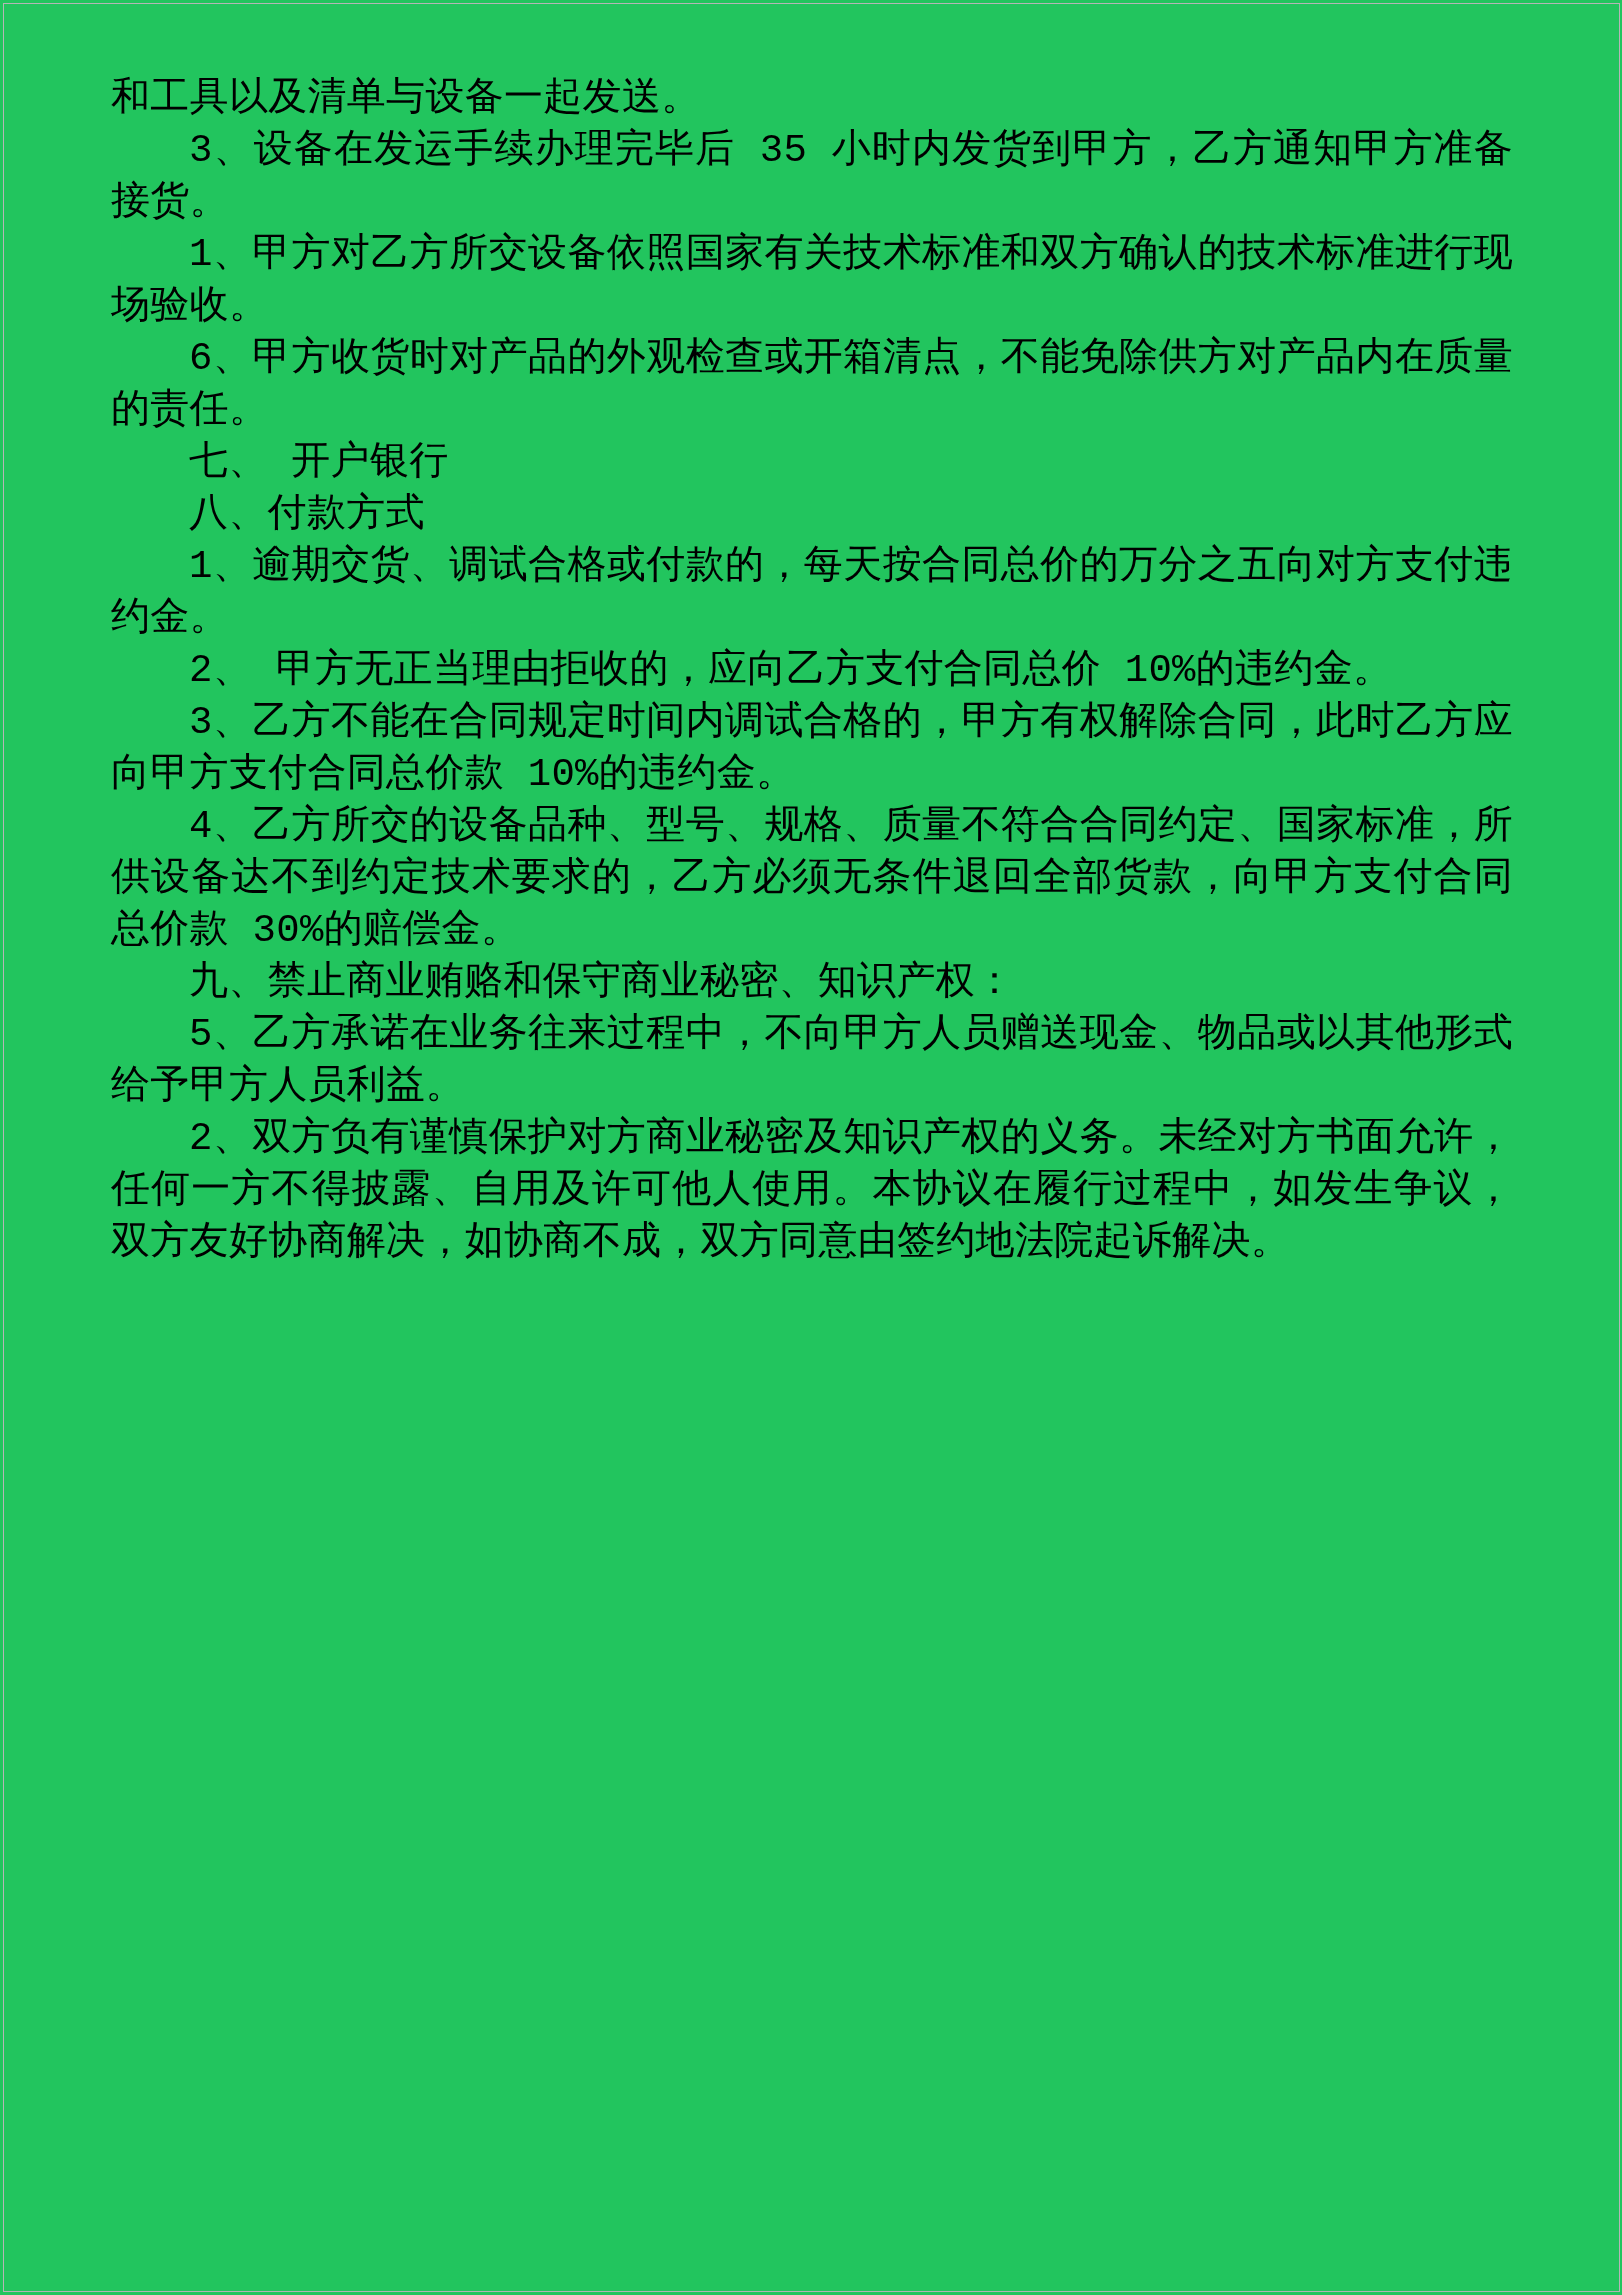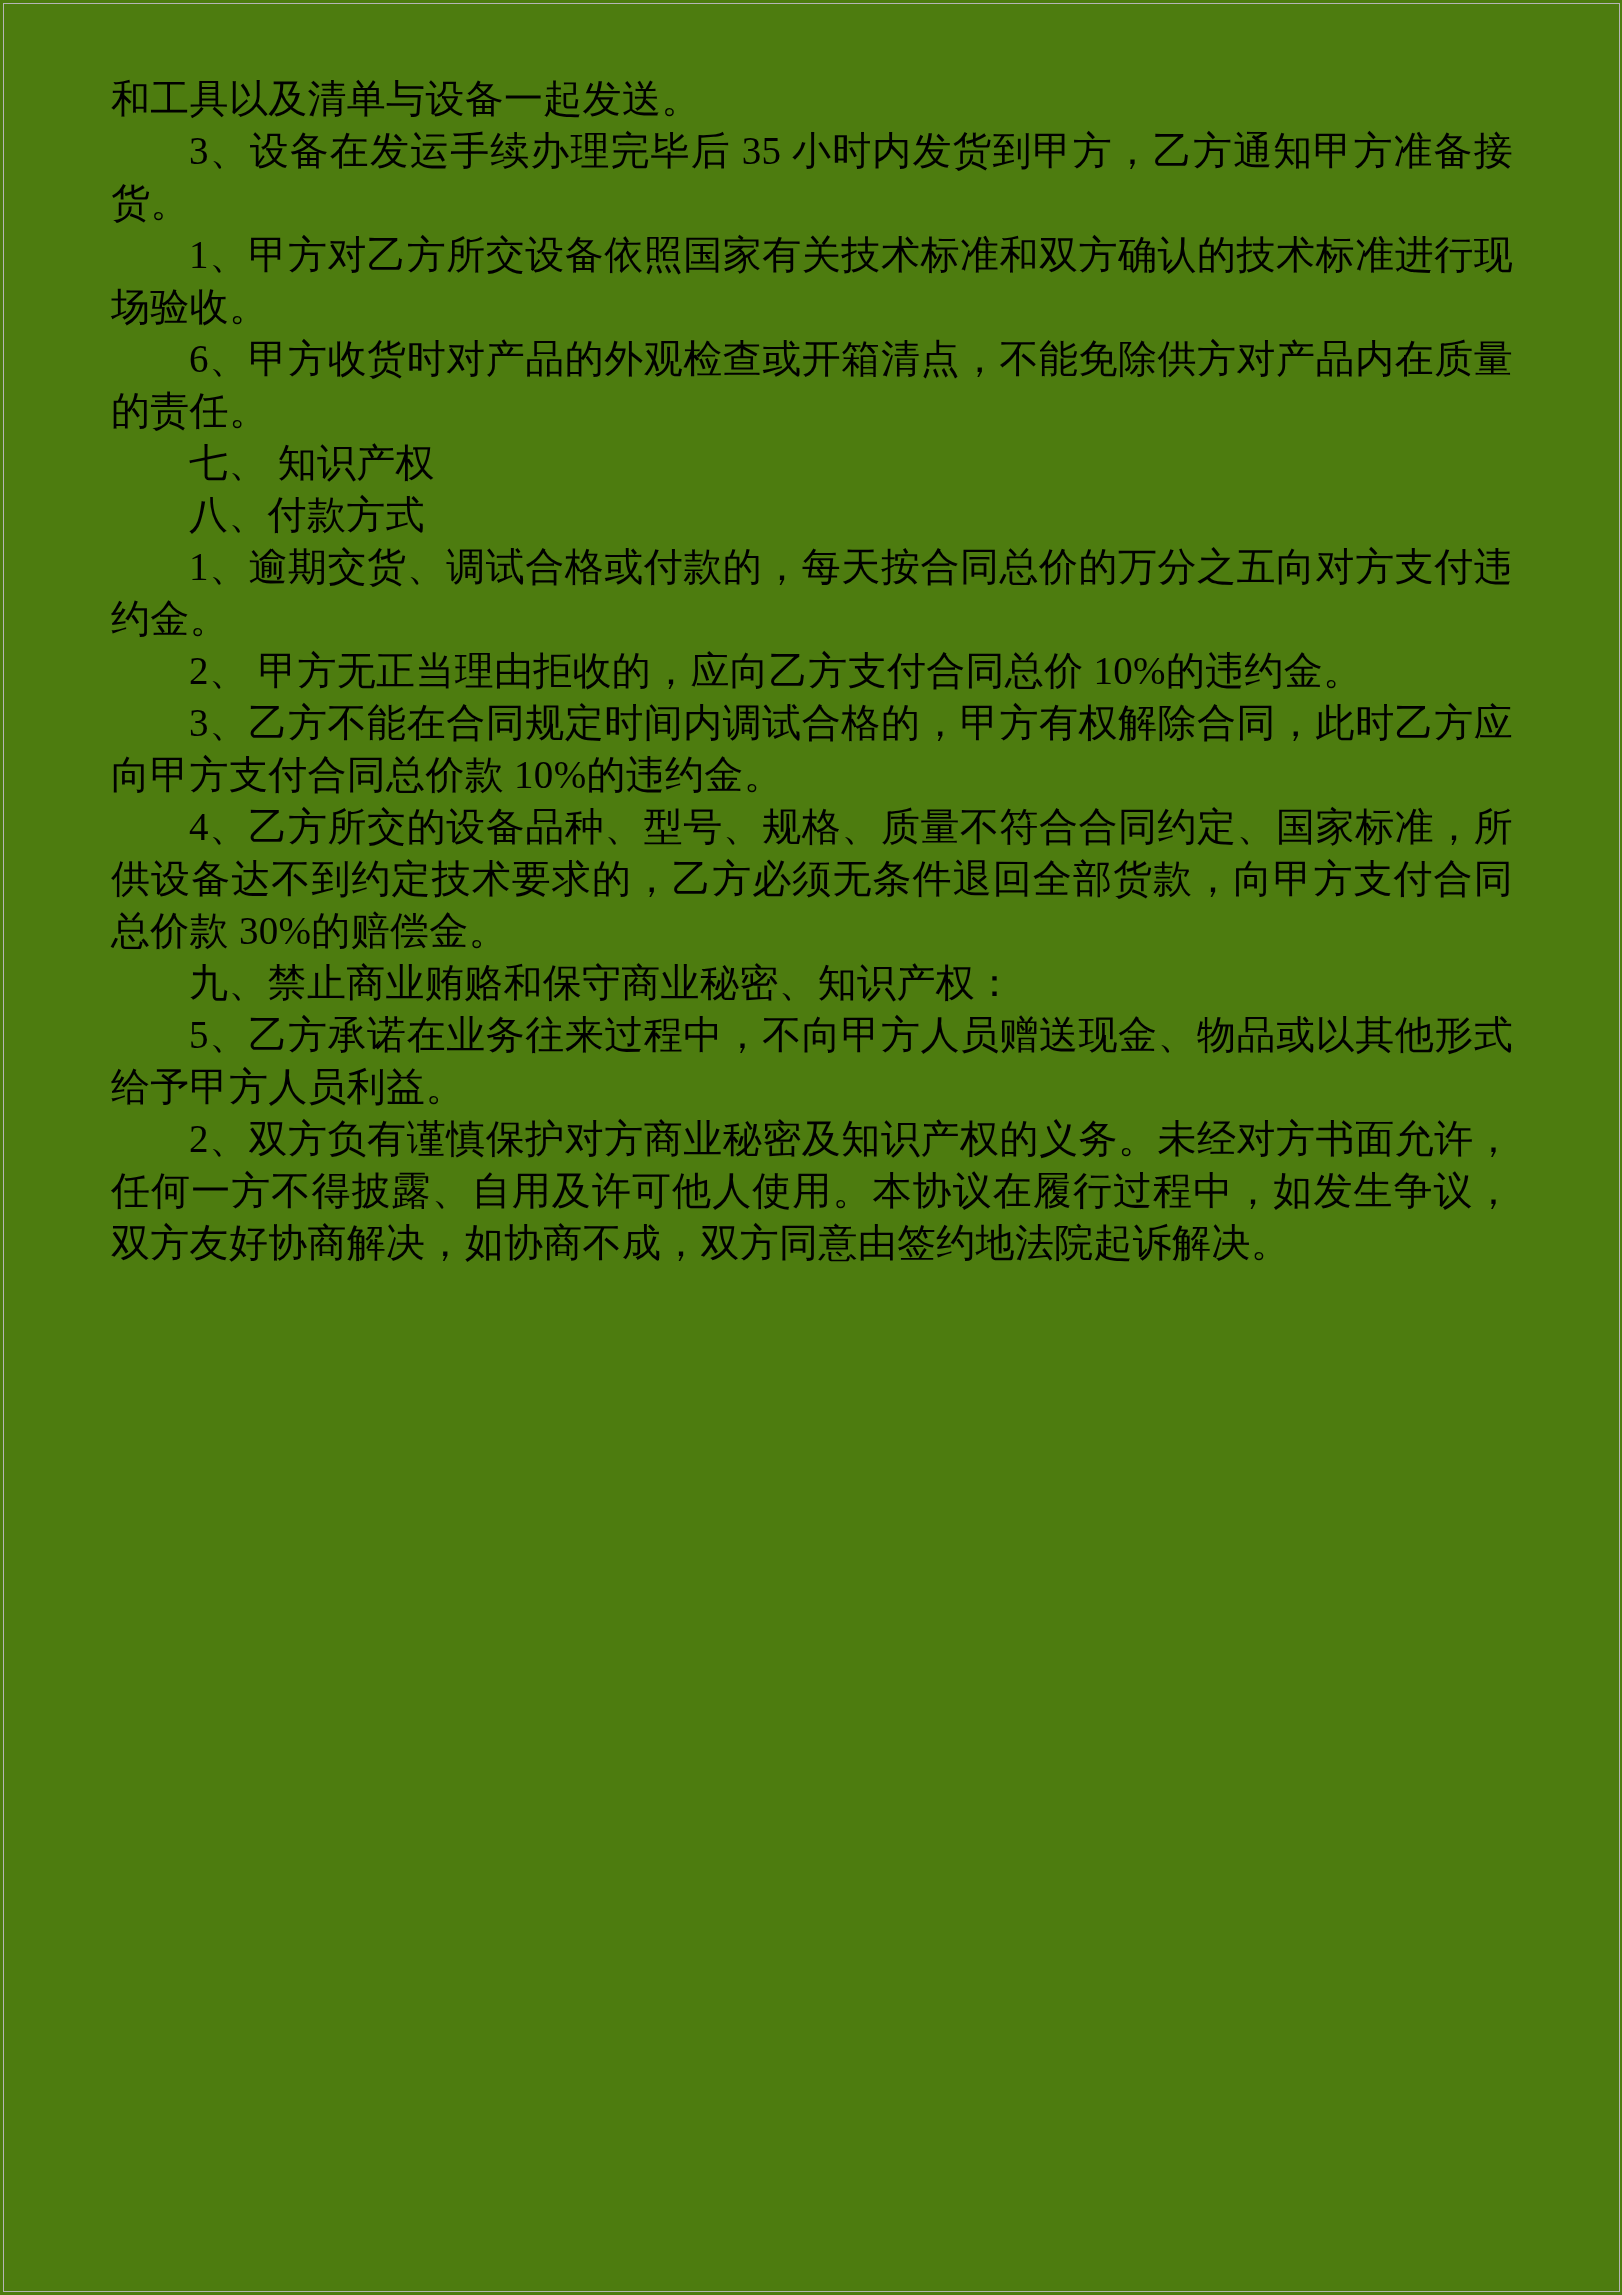--- a/index.html
+++ b/index.html
@@ -4,22 +4,22 @@
 <style>
   html, body {
     margin: 0;
     padding: 0;
     background: #ffffff;
   }
   .page {
     position: relative;
     width: 1623px;
     height: 2295px;
-    background: #4d7c0f;
-    font-family: Liberation Serif, serif;
+    background: #22c55e;
+    font-family: Liberation Mono, monospace;
     color: #000000;
     overflow: hidden;
     box-sizing: border-box;
   }
   .page-border {
     position: absolute;
     top: 2.6px;
     left: 2.6px;
     right: 2.6px;
     bottom: 2.6px;
@@ -48,21 +48,21 @@
 </head>
 <body>
 
 <div class="page">
   <div class="page-border"></div>
   <div class="content">
     <p class="para">和工具以及清单与设备一起发送。</p>
     <p class="para indent">3、设备在发运手续办理完毕后 35 小时内发货到甲方，乙方通知甲方准备接货。</p>
     <p class="para indent">1、甲方对乙方所交设备依照国家有关技术标准和双方确认的技术标准进行现场验收。</p>
     <p class="para indent">6、甲方收货时对产品的外观检查或开箱清点，不能免除供方对产品内在质量的责任。</p>
-    <p class="para indent">七、 知识产权</p>
+    <p class="para indent">七、 开户银行</p>
     <p class="para indent">八、付款方式</p>
     <p class="para indent">1、逾期交货、调试合格或付款的，每天按合同总价的万分之五向对方支付违约金。</p>
     <p class="para indent">2、 甲方无正当理由拒收的，应向乙方支付合同总价 10%的违约金。</p>
     <p class="para indent">3、乙方不能在合同规定时间内调试合格的，甲方有权解除合同，此时乙方应向甲方支付合同总价款 10%的违约金。</p>
     <p class="para indent">4、乙方所交的设备品种、型号、规格、质量不符合合同约定、国家标准，所供设备达不到约定技术要求的，乙方必须无条件退回全部货款，向甲方支付合同总价款 30%的赔偿金。</p>
     <p class="para indent">九、禁止商业贿赂和保守商业秘密、知识产权：</p>
     <p class="para indent">5、乙方承诺在业务往来过程中，不向甲方人员赠送现金、物品或以其他形式给予甲方人员利益。</p>
     <p class="para indent">2、双方负有谨慎保护对方商业秘密及知识产权的义务。未经对方书面允许，任何一方不得披露、自用及许可他人使用。本协议在履行过程中，如发生争议，双方友好协商解决，如协商不成，双方同意由签约地法院起诉解决。</p>
   </div>
 </div>

